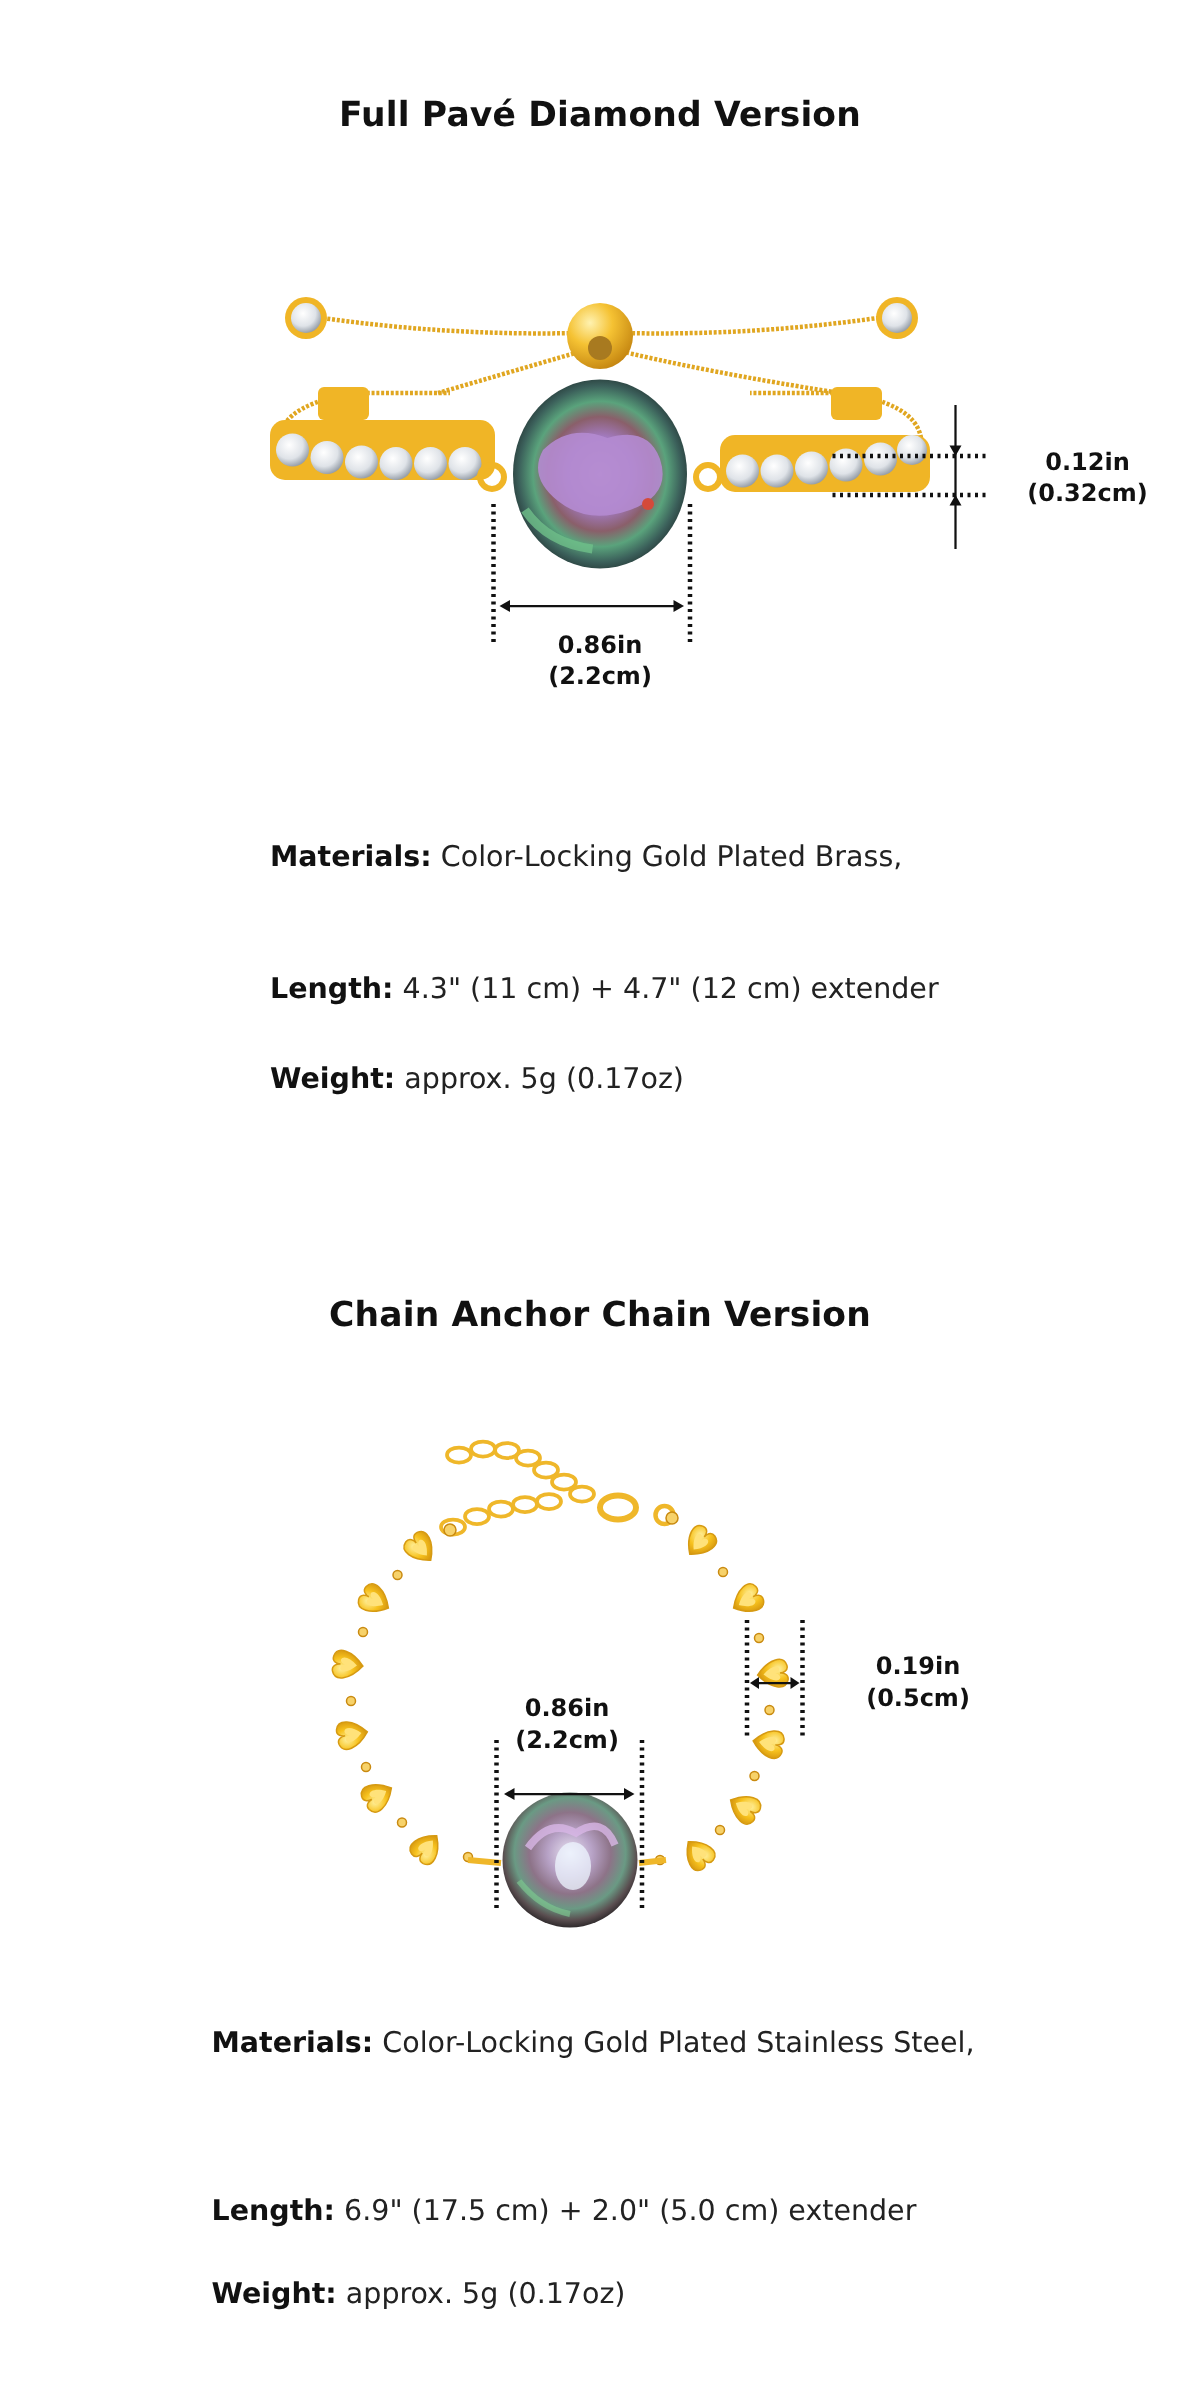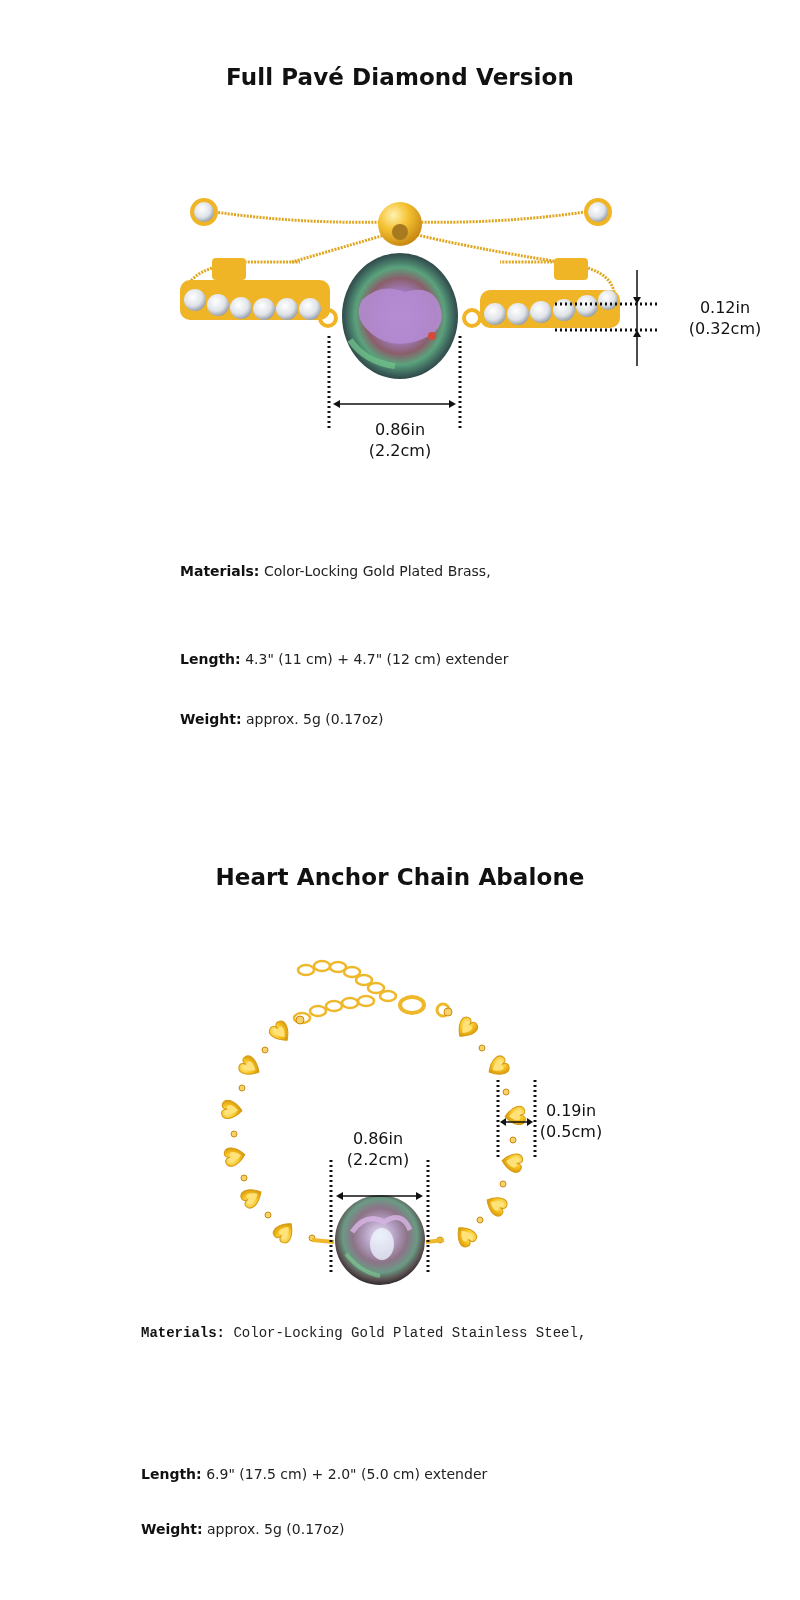--- a/index.html
+++ b/index.html
@@ -1,22 +1,22 @@
 <!DOCTYPE html>
 <html><head>
 <meta charset="utf-8">
 <style>
   html, body { margin: 0; padding: 0; background: #ffffff; }
   body { width: 800px; height: 1600px; position: relative; overflow: hidden;
          font-family: "DejaVu Sans", "Liberation Sans", sans-serif; color: #1a1a1a; }
   .title { position: absolute; left: 0; width: 800px; text-align: center;
            font-weight: bold; font-size: 23px; letter-spacing: 0.1px; color: #111; }
-  .dim { position: absolute; font-weight: normal; font-size: 16px; line-height: 21px;
+  .dim { position: absolute; font-weight: bold; font-size: 16px; line-height: 21px;
          text-align: center; color: #111; white-space: nowrap; }
-  .spec { position: absolute; font-size: 14px; line-height: 27px; color: #222; white-space: nowrap; }
+  .spec { position: absolute; font-size: 19px; line-height: 27px; color: #222; white-space: nowrap; }
   .spec b { font-weight: bold; color: #111; }
   .spec .cont { display: block; }
   svg { position: absolute; left: 0; top: 0; }
 </style>
 </head>
 <body>
 
 <div class="title" style="top:64px;">Full Pavé Diamond Version</div>
 
 <svg width="800" height="520" viewBox="0 0 800 520">
@@ -115,21 +115,21 @@
 </div>
 <div class="spec" style="left:180px; top:646px;">
   <b>Length:</b>
   <span>4.3" (11 cm) + 4.7" (12 cm) extender</span>
 </div>
 <div class="spec" style="left:180px; top:706px;">
   <b>Weight:</b>
   <span>approx. 5g (0.17oz)</span>
 </div>
 
-<div class="title" style="top:864px;">Heart Anchor Chain Abalone</div>
+<div class="title" style="top:864px;">Chain Anchor Chain Version</div>
 
 <svg width="800" height="1600" viewBox="0 0 800 1600">
   <defs>
     <radialGradient id="gold2" cx="35%" cy="30%" r="75%">
       <stop offset="0%" stop-color="#fff1a0"></stop>
       <stop offset="50%" stop-color="#f7c21e"></stop>
       <stop offset="100%" stop-color="#cf8e0c"></stop>
     </radialGradient>
     <radialGradient id="abal2" cx="50%" cy="45%" r="55%">
       <stop offset="0%" stop-color="#e9e4f2"></stop>
@@ -212,26 +212,26 @@
   <line x1="535" y1="1080" x2="535" y2="1160" stroke="#111" stroke-width="3" stroke-dasharray="2 3"></line>
   <line x1="502" y1="1122" x2="531" y2="1122" stroke="#111" stroke-width="1.5"></line>
   <polygon points="500,1122 506,1118 506,1126" fill="#111"></polygon>
   <polygon points="533,1122 527,1118 527,1126" fill="#111"></polygon>
 </svg>
 
 <div class="dim" style="left:328px; top:1128px; width:100px;">
   <div>0.86in</div>
   <div>(2.2cm)</div>
 </div>
-<div class="dim" style="left:521px; top:1100px; width:100px;">
+<div class="dim" style="left:562px; top:1100px; width:100px;">
   <div>0.19in</div>
   <div>(0.5cm)</div>
 </div>
 
-<div class="spec" style="left:141px; top:1320px;font-family:Liberation Mono, monospace;">
+<div class="spec" style="left:141px; top:1349px;">
   <b>Materials:</b>
   <span>Color-Locking Gold Plated Stainless Steel,</span>
 </div>
 <div class="spec" style="left:141px; top:1461px;">
   <b>Length:</b>
   <span>6.9" (17.5 cm) + 2.0" (5.0 cm) extender</span>
 </div>
 <div class="spec" style="left:141px; top:1516px;">
   <b>Weight:</b>
   <span>approx. 5g (0.17oz)</span>

